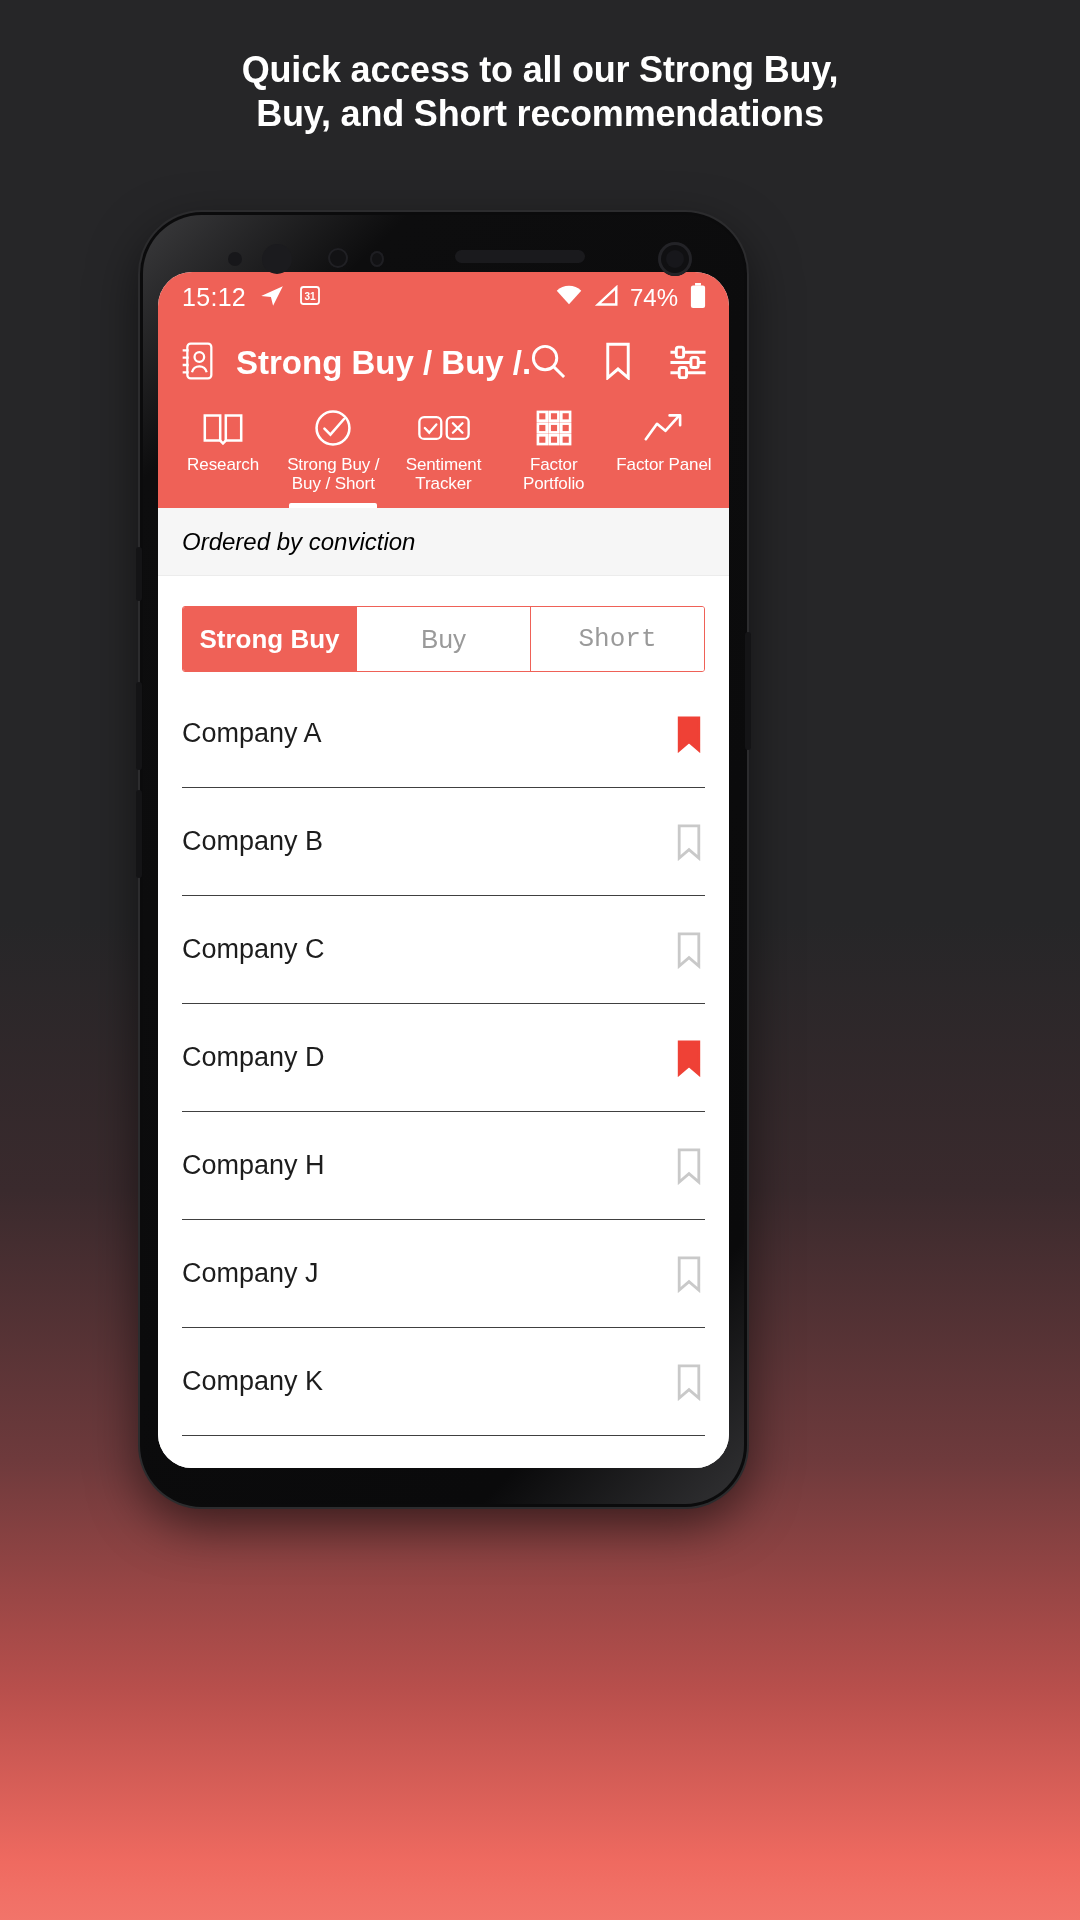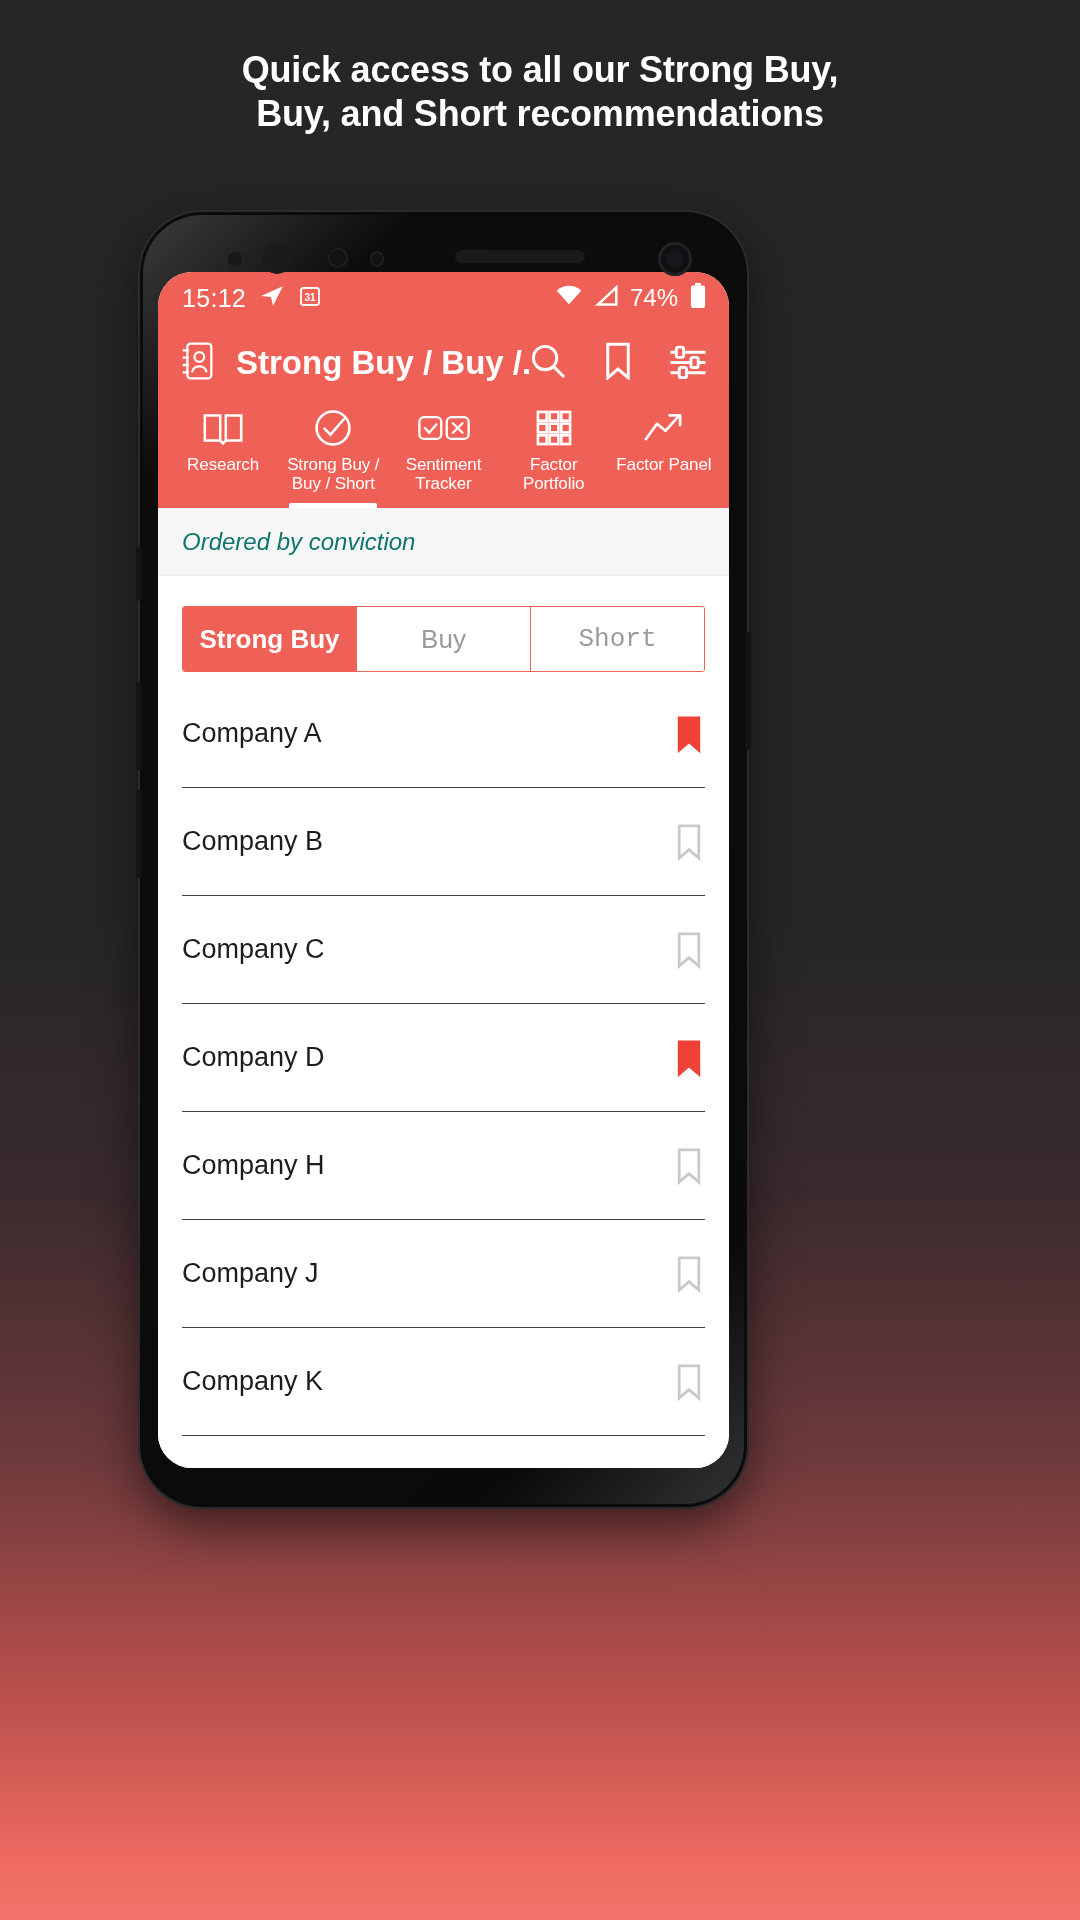--- a/index.html
+++ b/index.html
@@ -80,21 +80,21 @@
     z-index:2;
   }
 
   
   .statusbar {
     height:52px; background:#ef6157;
     display:flex; align-items:center;
     padding:0 22px 0 24px; color:#fff;
     position:relative;
   }
-  .sb-left { display:flex; align-items:center; gap:13px; }
+  .sb-left { display:flex; align-items:flex-start; gap:13px; }
   .sb-time { font-size:25px; font-weight:500; letter-spacing:0.3px; }
   .sb-right {
     position:absolute; right:22px; top:0; height:52px;
     display:flex; align-items:center; gap:11px;
   }
   .sb-batt-txt { font-size:24px; font-weight:500; }
 
   
   .appbar {
     background:#ef6157; height:78px;
@@ -132,21 +132,21 @@
     height:5px; background:#ffffff; border-radius:2px 2px 0 0;
   }
 
   
   .subheader {
     background:#f6f6f6; height:68px;
     display:flex; align-items:center; padding-left:24px;
     border-bottom:1px solid #ececec;
   }
   .subheader span {
-    font-style:italic; font-size:24px; color:#0f766e;
+    font-style:italic; font-size:24px; color:#000000;
   }
 
   
   .seg-wrap { padding:30px 24px 8px 24px; background:#fff; }
   .segmented {
     display:flex; border:1.5px solid #ef6157; border-radius:3px;
     overflow:hidden; height:66px;
   }
   .seg {
     flex:1 1 0; display:flex; align-items:center; justify-content:center;

